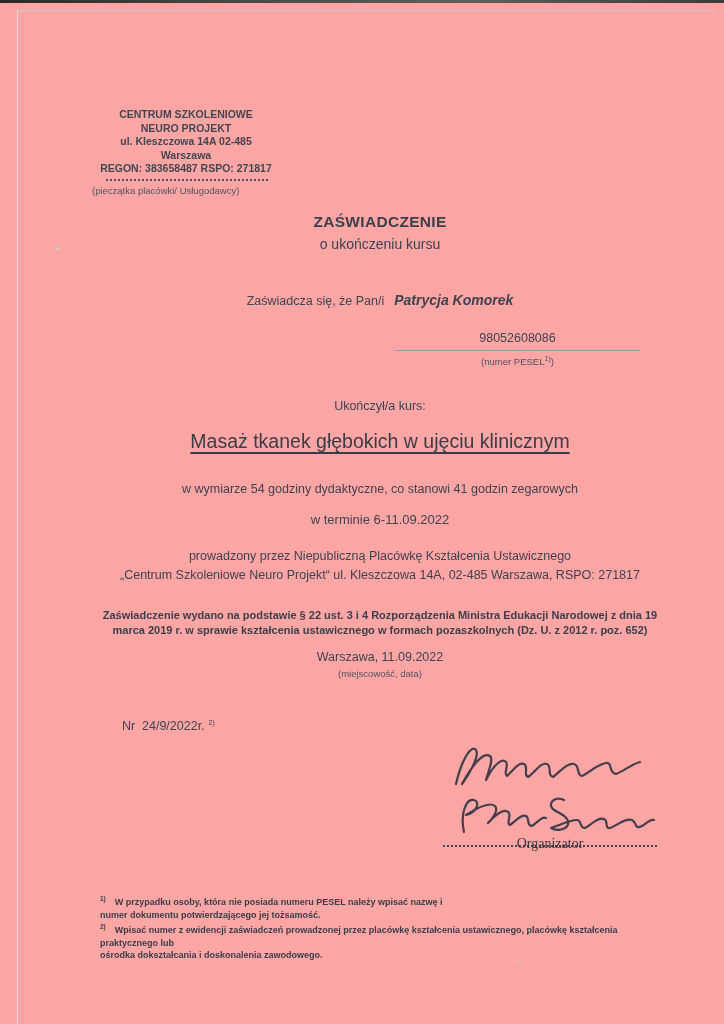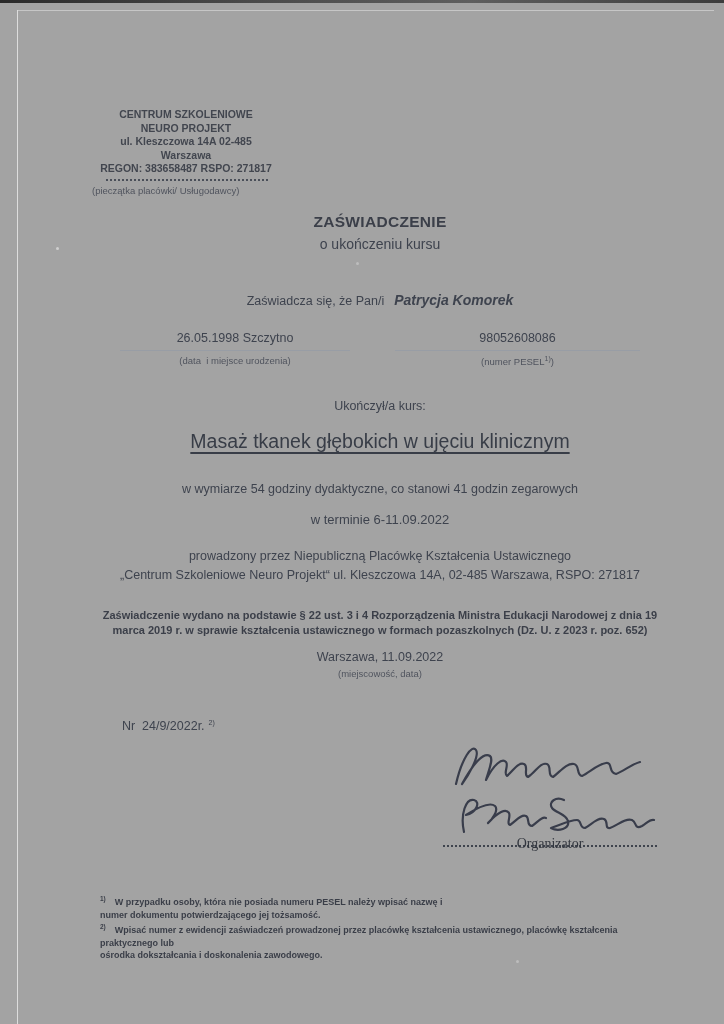--- a/index.html
+++ b/index.html
@@ -1,18 +1,18 @@
 <!DOCTYPE html>
 <html lang="pl"><head>
 <meta charset="utf-8">
 <style>
   html,body { margin:0; padding:0; background:#e8e8e8; }
   .page {
     position:relative; width:724px; height:1024px; margin:0 auto;
-    background:#a3a3a3; overflow:hidden;
+    background:#fca5a5; overflow:hidden;
     font-family:"Liberation Sans", sans-serif;
     color:#3e434e;
     -webkit-font-smoothing:antialiased;
   }
   .abs { position:absolute; }
   .ctr { text-align:center; }
 
   
   .scan-top { left:0; top:0; width:724px; height:3px;
     background:linear-gradient(to right,#2a2a2a 0%,#4a4a4a 35%,#5e5e5e 65%,#3c3c3c 100%); }
@@ -92,43 +92,38 @@
   <div class="abs stamp-dots"></div>
   <div class="abs stamp-caption">(pieczątka placówki/ Usługodawcy)</div>
 
   <div class="abs cline ctr subtitle">o ukończeniu kursu</div>
   <div class="abs cline ctr title">ZAŚWIADCZENIE</div>
 
   <div class="abs cline ctr certify">
     <span>Zaświadcza się, że Pan/i</span><span class="name">Patrycja Komorek</span>
   </div>
 
-  <div class="abs field field-birth">
-    <span class="value">26.05.1998 Szczytno</span>
-    <div class="rule"></div>
-    <span class="caption" style="white-space:pre;">(data  i miejsce urodzenia)</span>
-  </div>
   <div class="abs field field-pesel">
     <span class="value">98052608086</span>
     <div class="rule"></div>
     <span class="caption"><span>(numer PESEL</span><span class="sup">1)</span><span>)</span></span>
   </div>
 
   <div class="abs cline ctr completed">Ukończył/a kurs:</div>
   <div class="abs cline ctr course">
     <span class="underl">Masaż tkanek głębokich w ujęciu klinicznym</span>
   </div>
   <div class="abs cline ctr hours1">w wymiarze 54 godziny dydaktyczne, co stanowi 41 godzin zegarowych</div>
   <div class="abs cline ctr hours2">w terminie 6-11.09.2022</div>
 
   <div class="abs cline ctr provider1">prowadzony przez Niepubliczną Placówkę Kształcenia Ustawicznego</div>
   <div class="abs cline ctr provider2">„Centrum Szkoleniowe Neuro Projekt“ ul. Kleszczowa 14A, 02-485 Warszawa, RSPO: 271817</div>
 
   <div class="abs cline ctr legal legal1">Zaświadczenie wydano na podstawie § 22 ust. 3 i 4 Rozporządzenia Ministra Edukacji Narodowej z dnia 19</div>
-  <div class="abs cline ctr legal legal2">marca 2019 r. w sprawie kształcenia ustawicznego w formach pozaszkolnych (Dz. U. z 2023 r. poz. 652)</div>
+  <div class="abs cline ctr legal legal2">marca 2019 r. w sprawie kształcenia ustawicznego w formach pozaszkolnych (Dz. U. z 2012 r. poz. 652)</div>
 
   <div class="abs cline ctr placedate">Warszawa, 11.09.2022</div>
   <div class="abs cline ctr placedate-caption">(miejscowość, data)</div>
 
   <div class="abs numberline">
     <span>Nr  24/9/2022r.</span><span class="sup">2)</span>
   </div>
 
   <svg class="abs sig-svg" width="210" height="100" viewBox="0 0 210 100">
     <g fill="none" stroke="#2b3040" stroke-width="2.2" stroke-linecap="round" stroke-linejoin="round" opacity="0.88">

